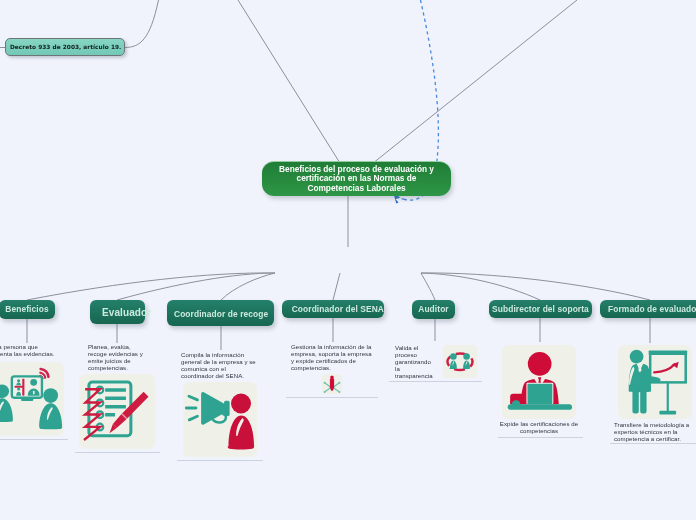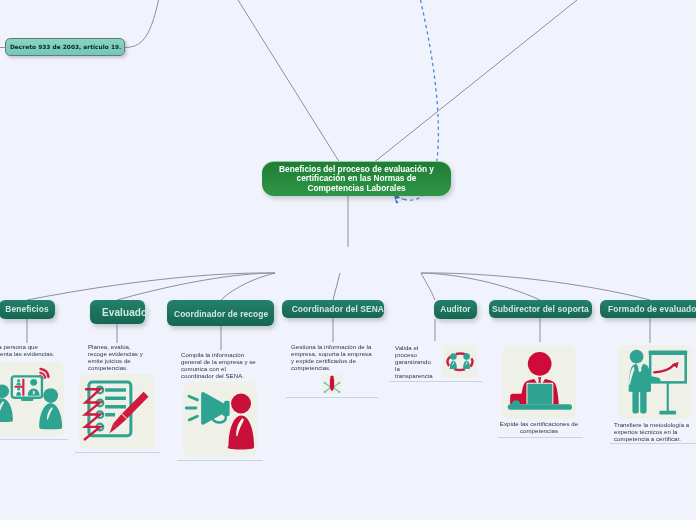--- a/index.html
+++ b/index.html
@@ -183,21 +183,21 @@
             <circle cx="87" cy="90" r="5"></circle>
         </g>
         <rect x="41.5" y="9" width="17" height="16" rx="5.5" fill="#cf0b37"></rect>
         <rect x="39.5" y="22" width="21" height="52" rx="6" fill="#cf0b37"></rect>
         <rect x="43.5" y="52" width="13" height="32" rx="5.5" fill="#cf0b37"></rect>
       </g>
     </svg>
   </div>
   <div class="sep" style="left:286px;top:397px;width:92px;"></div>
 
-  <div class="node n-sub" style="left:434px;top:300px;width:43px;height:19px;justify-content:flex-start;font-size:8.4px;letter-spacing:.1px;padding:0;">
+  <div class="node n-sub" style="left:412px;top:300px;width:43px;height:19px;justify-content:flex-start;font-size:8.4px;letter-spacing:.1px;padding:0;">
     <span style="text-align:center;">Auditor</span>
   </div>
   <div class="desc" style="left:395px;top:345px;width:39px;">Valida el proceso garantizando la transparencia</div>
   <div class="iconbox" style="left:443px;top:345px;width:34px;height:33px;border-radius:4px;">
     <svg viewBox="0 0 100 100" xmlns="http://www.w3.org/2000/svg">
       <g>
         <ellipse cx="50" cy="51" rx="38" ry="25" fill="none" stroke="#d01f47" stroke-width="7.5" stroke-linecap="butt" stroke-dasharray="33 18" stroke-dashoffset="16.5"></ellipse>
         <g fill="#2fa391">
           <circle cx="30" cy="35" r="10"></circle>
           <path d="M19.5 70 c0 -13.5 4.7 -23 10.5 -23 s10.5 9.5 10.5 23 c0 1.6 -.7 2.4 -2.2 2.6 -3.8 .5 -14.8 .5 -18.6 0 -1.5 -.2 -2.2 -1 -2.2 -2.6z"></path>

